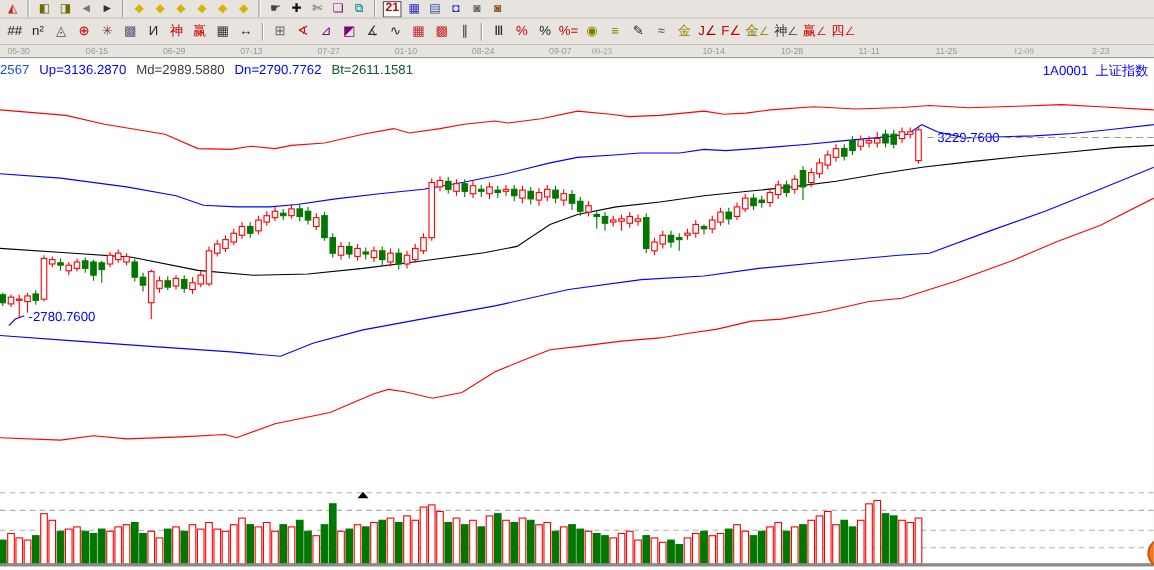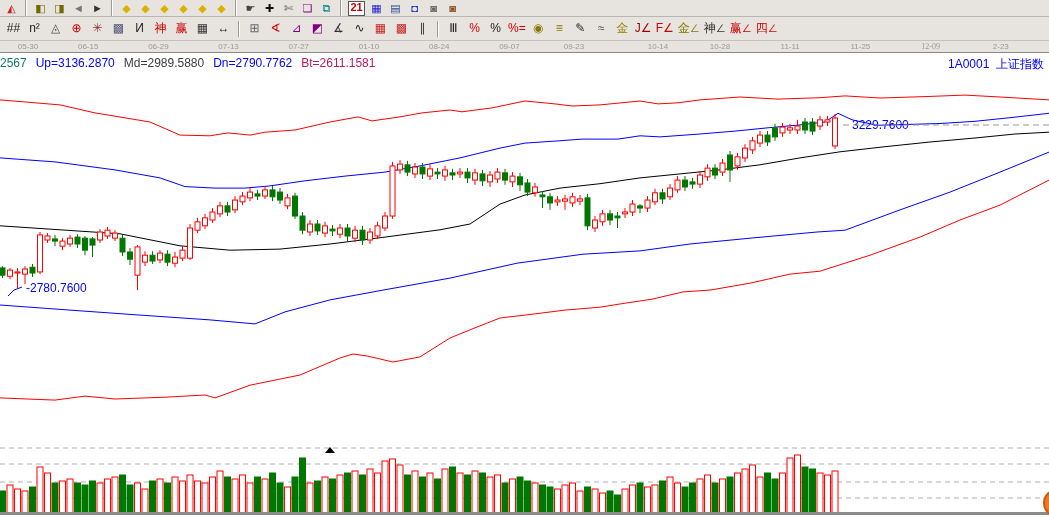--- a/index.html
+++ b/index.html
@@ -90,38 +90,38 @@
       <span class="icon" style="color: rgb(85, 85, 85);">≈</span>
       <span class="icon" style="color: rgb(153, 136, 0);">金</span>
       <span class="icon" style="color: rgb(153, 0, 0);">J∠</span>
       <span class="icon" style="color: rgb(204, 0, 0);">F∠</span>
       <span class="icon" style="color: rgb(136, 119, 0);">金∠</span>
       <span class="icon" style="color: rgb(51, 51, 51);">神∠</span>
       <span class="icon" style="color: rgb(204, 0, 0);">赢∠</span>
       <span class="icon" style="color: rgb(204, 0, 0);">四∠</span>
     </div>
   <div id="date-row">
-      <span class="date-tick" style="left: 11px;">05-30</span>
+      <span class="date-tick" style="left: 0;">05-30</span>
       <span class="date-tick" style="left: 71.2px;">06-15</span>
       <span class="date-tick" style="left: 141.4px;">06-29</span>
       <span class="date-tick" style="left: 211.6px;">07-13</span>
       <span class="date-tick" style="left: 281.8px;">07-27</span>
       <span class="date-tick" style="left: 352px;">01-10</span>
       <span class="date-tick" style="left: 422.2px;">08-24</span>
       <span class="date-tick" style="left: 492.4px;">09-07</span>
-      <span class="date-tick" style="left: 557px;">09-23</span>
-      <span class="date-tick" style="left: 641px;">10-14</span>
+      <span class="date-tick" style="left: 530px; font-family: Liberation Serif, serif;">09-23</span>
+      <span class="date-tick" style="left: 625px; text-align: right;">10-14</span>
       <span class="date-tick" style="left: 703px;">10-28</span>
       <span class="date-tick" style="left: 773.2px;">11-11</span>
       <span class="date-tick" style="left: 843.4px;">11-25</span>
       <span class="date-tick" style="left: 913.6px; font-family: Liberation Serif, serif;">12-09</span>
       <span class="date-tick" style="left: 983.8px;">2-23</span>
     </div>
   <div id="client"></div>
-  <div id="indicator-row"><span class="ind-item" style="color: #0f766e;">2567</span><span class="ind-item" style="color: rgb(0, 0, 255);">Up=3136.2870</span><span class="ind-item" style="color: rgb(60, 60, 60);">Md=2989.5880</span><span class="ind-item" style="color: rgb(0, 0, 255);">Dn=2790.7762</span><span class="ind-item" style="color: #be185d;">Bt=2611.1581</span></div>
+  <div id="indicator-row"><span class="ind-item" style="color: #1d4ed8;">2567</span><span class="ind-item" style="color: rgb(0, 0, 255);">Up=3136.2870</span><span class="ind-item" style="color: rgb(60, 60, 60);">Md=2989.5880</span><span class="ind-item" style="color: rgb(0, 0, 255);">Dn=2790.7762</span><span class="ind-item" style="color: #14532d;">Bt=2611.1581</span></div>
   <div id="symbol-label"><span>1A0001</span>&nbsp;&nbsp;<span>上证指数</span></div>
 
 <svg id="chart-svg" width="1049" height="448" viewBox="0 70 1049 448">
       <line x1="0" y1="448" x2="1049" y2="448" stroke="#b0b0b0" stroke-dasharray="5,4" stroke-width="1"></line>
       <line x1="0" y1="464" x2="1049" y2="464" stroke="#b0b0b0" stroke-dasharray="5,4" stroke-width="1"></line>
       <line x1="0" y1="482" x2="1049" y2="482" stroke="#b0b0b0" stroke-dasharray="5,4" stroke-width="1"></line>
       <line x1="0" y1="498" x2="1049" y2="498" stroke="#b0b0b0" stroke-dasharray="5,4" stroke-width="1"></line>
       <polyline points="0,99.9 60,104.9 95,112.9 150,122.0 180,135.1 210,135.8 228,132.9 250,135.1 265,132.2 295,130.0 330,122.0 358,116.9 372,120.9 400,116.9 422,112.9 450,110.0 462,111.8 492,107.9 525,101.0 555,103.9 572,106.0 600,104.9 640,101.0 658,103.9 678,102.8 700,99.9 740,97.0 778,99.1 820,97.7 845,95.9 880,98.0 925,96.6 965,95.1 1000,97.0 1049,99.9" fill="none" stroke="#ff0000" stroke-width="1"></polyline>
       <polyline points="0,157.9 55,161.9 115,169.9 160,177.9 185,186.6 215,188.1 245,188.1 270,185.9 305,180.8 345,176.1 385,172.1 420,165.9 460,157.9 500,148.1 525,143.1 558,140.9 582,139.1 618,139.1 640,135.8 660,136.9 700,134.0 735,131.1 768,127.8 800,124.9 825,122.0 838,113.3 852,119.8 877,125.3 905,124.5 940,123.5 975,121.3 1010,117.7 1049,113.3" fill="none" stroke="#0000ff" stroke-width="1"></polyline>
       <polyline points="0,225.8 60,229.8 120,233.8 180,245.8 230,250.2 280,249.1 330,244.0 385,237.1 440,229.8 470,224.0 500,204.1 525,195.0 560,188.1 600,183.7 640,177.9 680,173.9 720,169.9 760,164.8 800,157.9 840,151.8 885,146.7 930,142.0 975,138.0 1015,134.0 1049,132.2" fill="none" stroke="#000000" stroke-width="1"></polyline>

